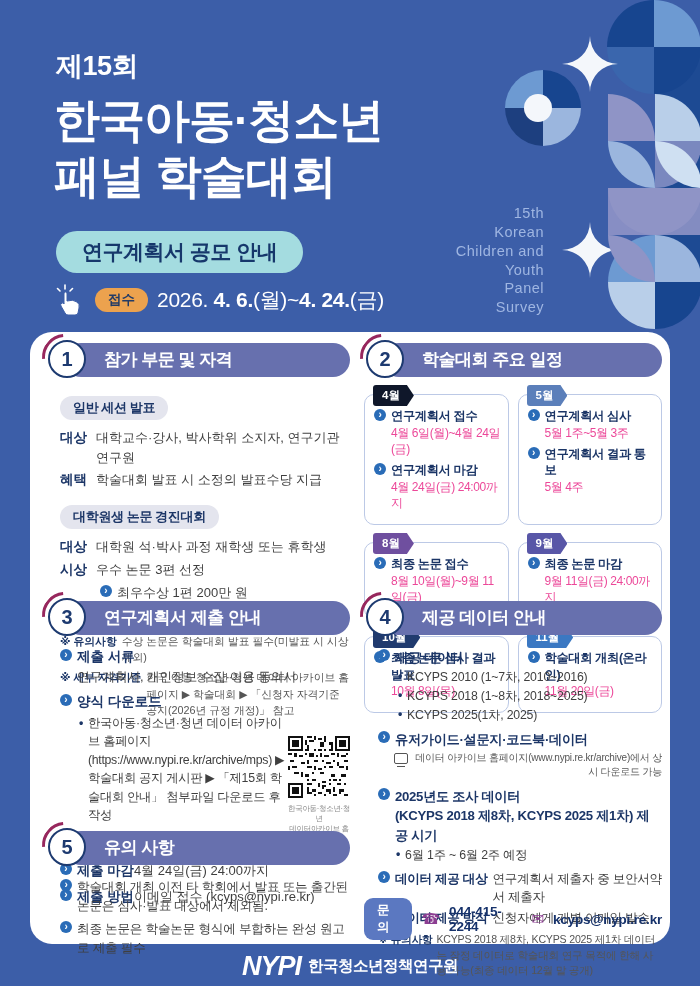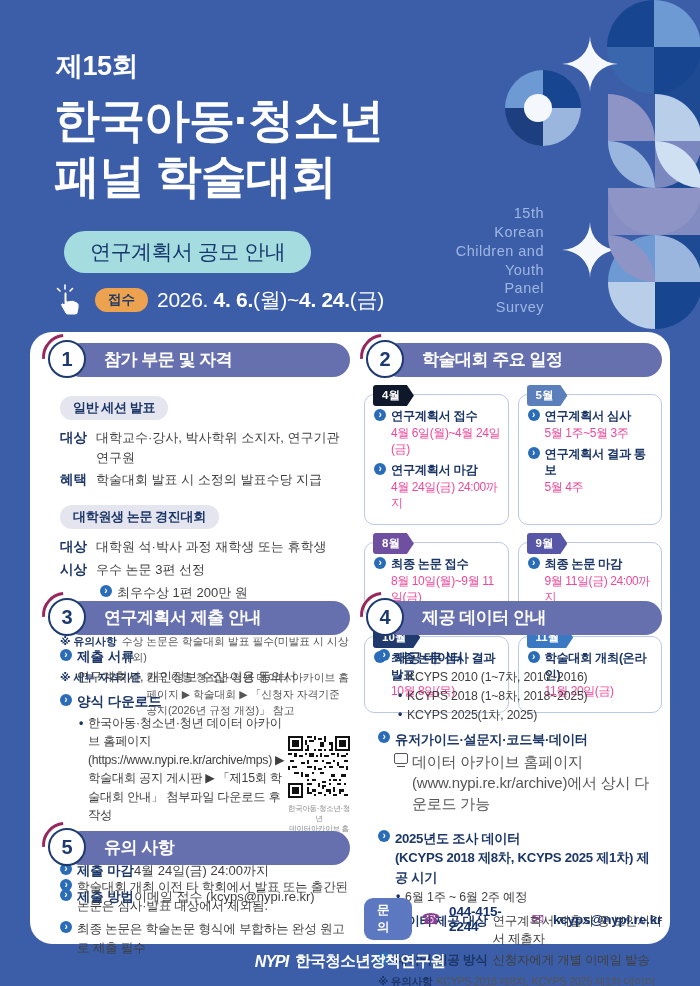--- a/index.html
+++ b/index.html
@@ -6,22 +6,22 @@
   .poster{
     position:relative; width:700px; height:986px; overflow:hidden;
     background:#3c5ea8;
     font-family:"Liberation Sans","DejaVu Sans",sans-serif;
     -webkit-font-smoothing:antialiased;
   }
   
   .edition{position:absolute;left:56px;top:48px;color:#fff;font-size:27px;font-weight:700;letter-spacing:-.5px;}
   .title{position:absolute;left:54px;top:92px;color:#fff;font-size:46px;font-weight:800;line-height:1.22;letter-spacing:-1px;}
   .sub-badge{
-    position:absolute;left:64px;top:231px;background:#a4dce0;color:#16376b;
-    font-size:21px;font-weight:400;padding:7px 26px;border-radius:999px;letter-spacing:-.5px;
+    position:absolute;left:56px;top:231px;background:#a4dce0;color:#16376b;
+    font-size:21px;font-weight:700;padding:7px 26px;border-radius:999px;letter-spacing:-.5px;
   }
   .apply-row{position:absolute;left:56px;top:284px;display:flex;align-items:center;gap:9px;}
   .hand{width:30px;height:32px;flex:0 0 auto;}
   .apply-pill{background:#eca24e;color:#233b66;font-size:13.5px;font-weight:800;padding:3px 13px;border-radius:999px;}
   .apply-date{color:#fff;font-size:21px;letter-spacing:-.3px;}
   .apply-date .b{font-weight:800;}
   .side-text{
     position:absolute;right:156px;top:204px;text-align:right;color:#9fb6e2;
     font-size:14.5px;line-height:1.3;letter-spacing:.5px;
   }
@@ -91,36 +91,36 @@
   .s3text{font-size:12.8px;color:#3f3f3f;margin-left:17px;line-height:1.5;letter-spacing:-.2px;}
   .s3para{display:flex;font-size:12.3px;color:#3f3f3f;line-height:1.5;margin:2px 0 0 17px;width:208px;letter-spacing:-.3px;}
   .qr-box{position:absolute;right:-2px;top:88px;width:66px;text-align:center;}
   .qr-cap{font-size:7.5px;color:#888;line-height:1.35;margin-top:2px;letter-spacing:-.3px;}
   .rowline{display:flex;font-size:13px;margin:7px 0;line-height:1.4;}
   .rowline .lbl{flex:0 0 auto;font-size:13.3px;}
   
   .s4item{margin-bottom:6px;}
   .s4head{display:flex;font-size:13.2px;line-height:1.45;letter-spacing:-.3px;}
   .s4sub{display:flex;font-size:12.3px;color:#3f3f3f;margin:2px 0 2px 18px;letter-spacing:-.2px;}
-  .s4note{display:flex;font-size:15px;color:#555;margin:2px 0 15px 16px;line-height:1.4;letter-spacing:-.2px;}
+  .s4note{display:flex;font-size:10px;color:#555;margin:2px 0 8px 16px;line-height:1.4;letter-spacing:-.2px;text-align:right;}
   .mini-ic{display:inline-block;width:12px;height:9px;border:1.5px solid #555;border-radius:2px;margin:2px 4px 0 0;flex:0 0 auto;position:relative;}
   .mini-ic::after{content:"";position:absolute;left:2px;right:2px;bottom:-4px;height:1.5px;background:#555;}
   .inline-kv{display:flex;font-size:12.6px;line-height:1.45;margin:3px 0;letter-spacing:-.3px;}
   .inline-kv .lbl{margin-right:5px;flex:0 0 auto;}
   .footnote{display:flex;font-size:10.6px;color:#555;line-height:1.45;margin-top:5px;letter-spacing:-.2px;}
   .footnote .nlbl{color:#1c3667;font-weight:800;flex:0 0 auto;margin-right:4px;}
   
   .s5item{display:flex;font-size:12.6px;color:#3f3f3f;line-height:1.5;margin:4px 0;letter-spacing:-.2px;}
   
   .contact{position:absolute;left:364px;top:898px;width:298px;display:flex;align-items:center;justify-content:center;gap:9px;}
   .ask-pill{background:#5b78c1;color:#fff;font-size:12.5px;font-weight:800;padding:4px 13px;border-radius:9px;}
   .c-ic{color:#8c3e92;font-size:15px;}
   .c-val{color:#16326b;font-size:13.5px;font-weight:800;letter-spacing:-.2px;}
   .footer{position:absolute;left:0;right:0;top:951px;display:flex;align-items:center;justify-content:center;gap:7px;color:#fff;}
-  .logo{font-size:16px;font-weight:800;font-style:italic;letter-spacing:-1px;}
+  .logo{font-size:27px;font-weight:800;font-style:italic;letter-spacing:-1px;}
   .org{font-size:15.5px;font-weight:700;letter-spacing:-.5px;}
 </style>
 </head>
 <body>
 
 <div class="poster">
 
   <div class="edition">제15회</div>
   <div class="title">
     <div>한국아동·청소년</div>

